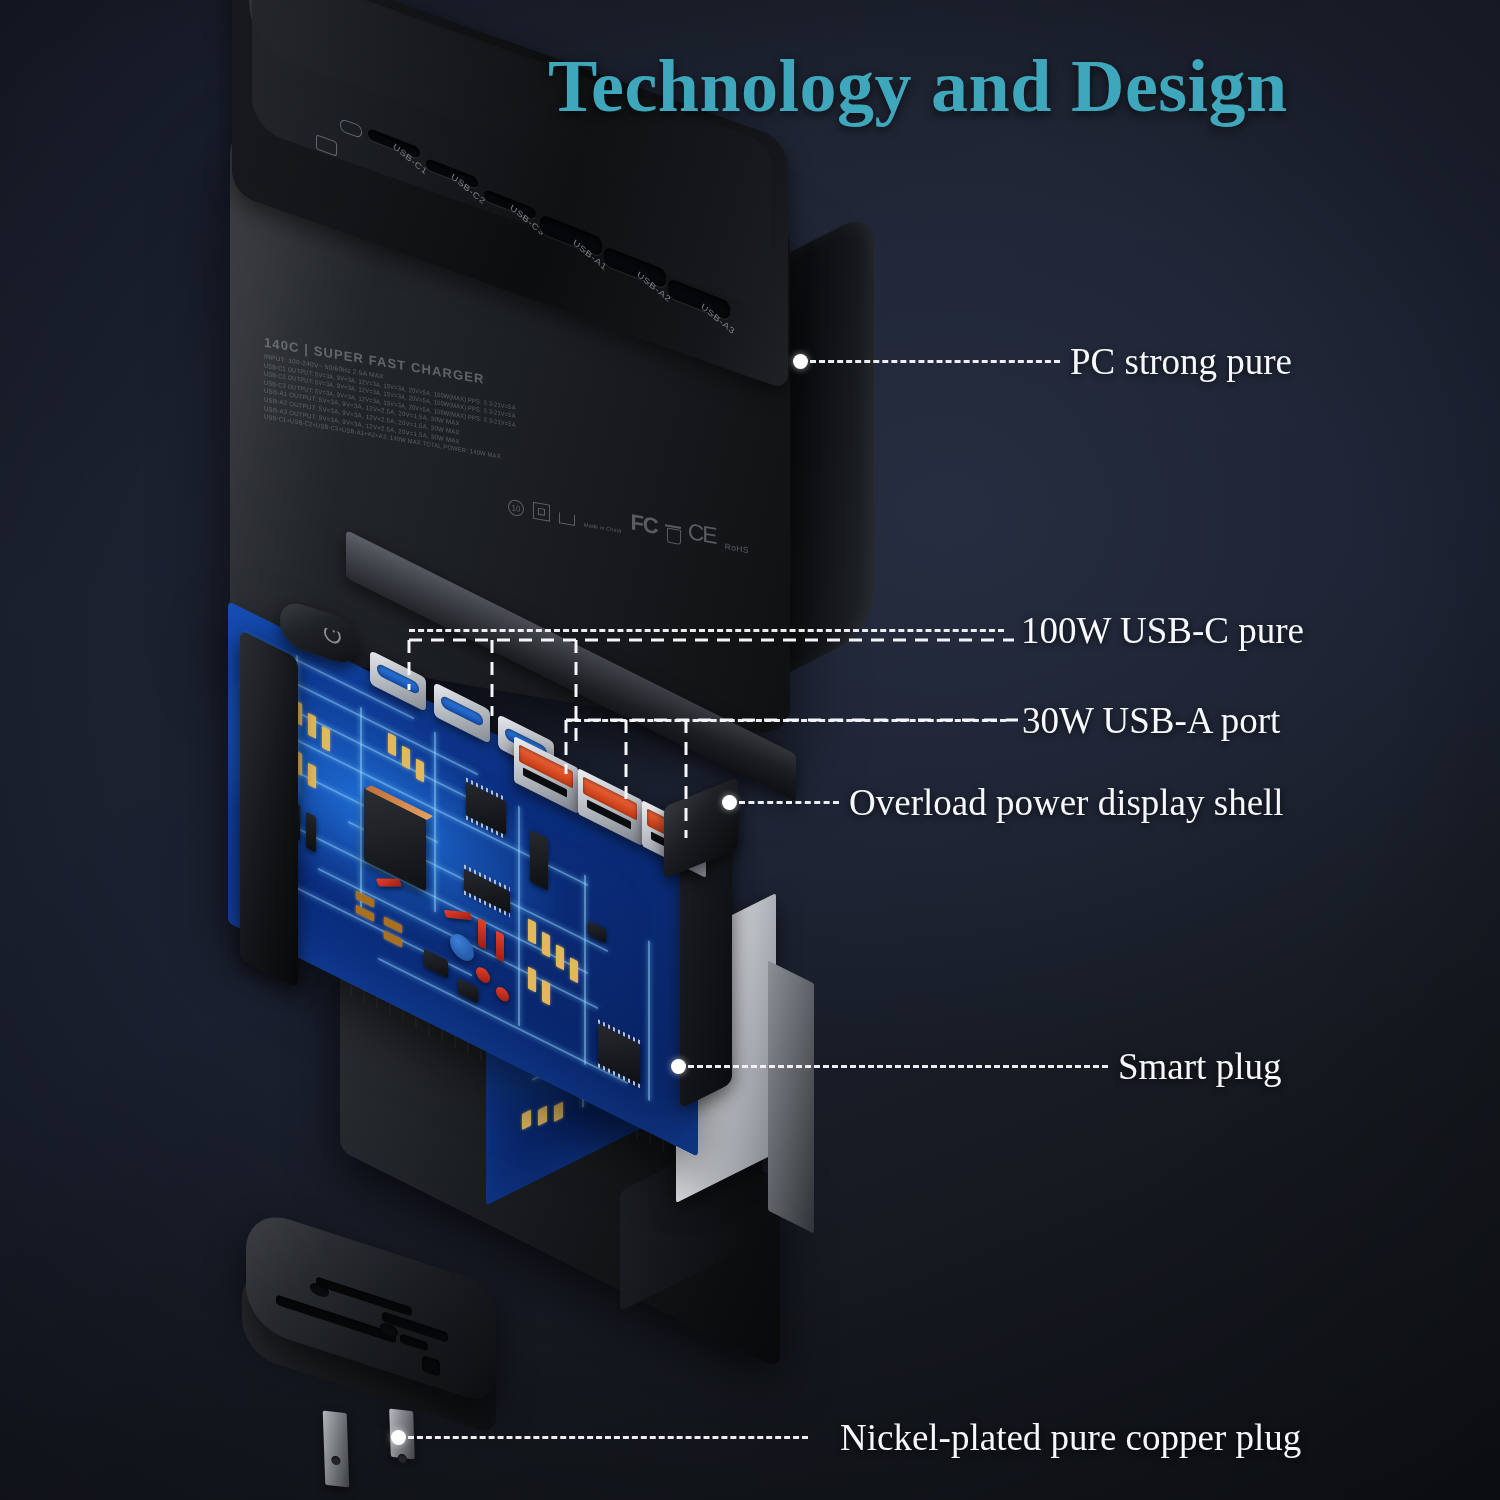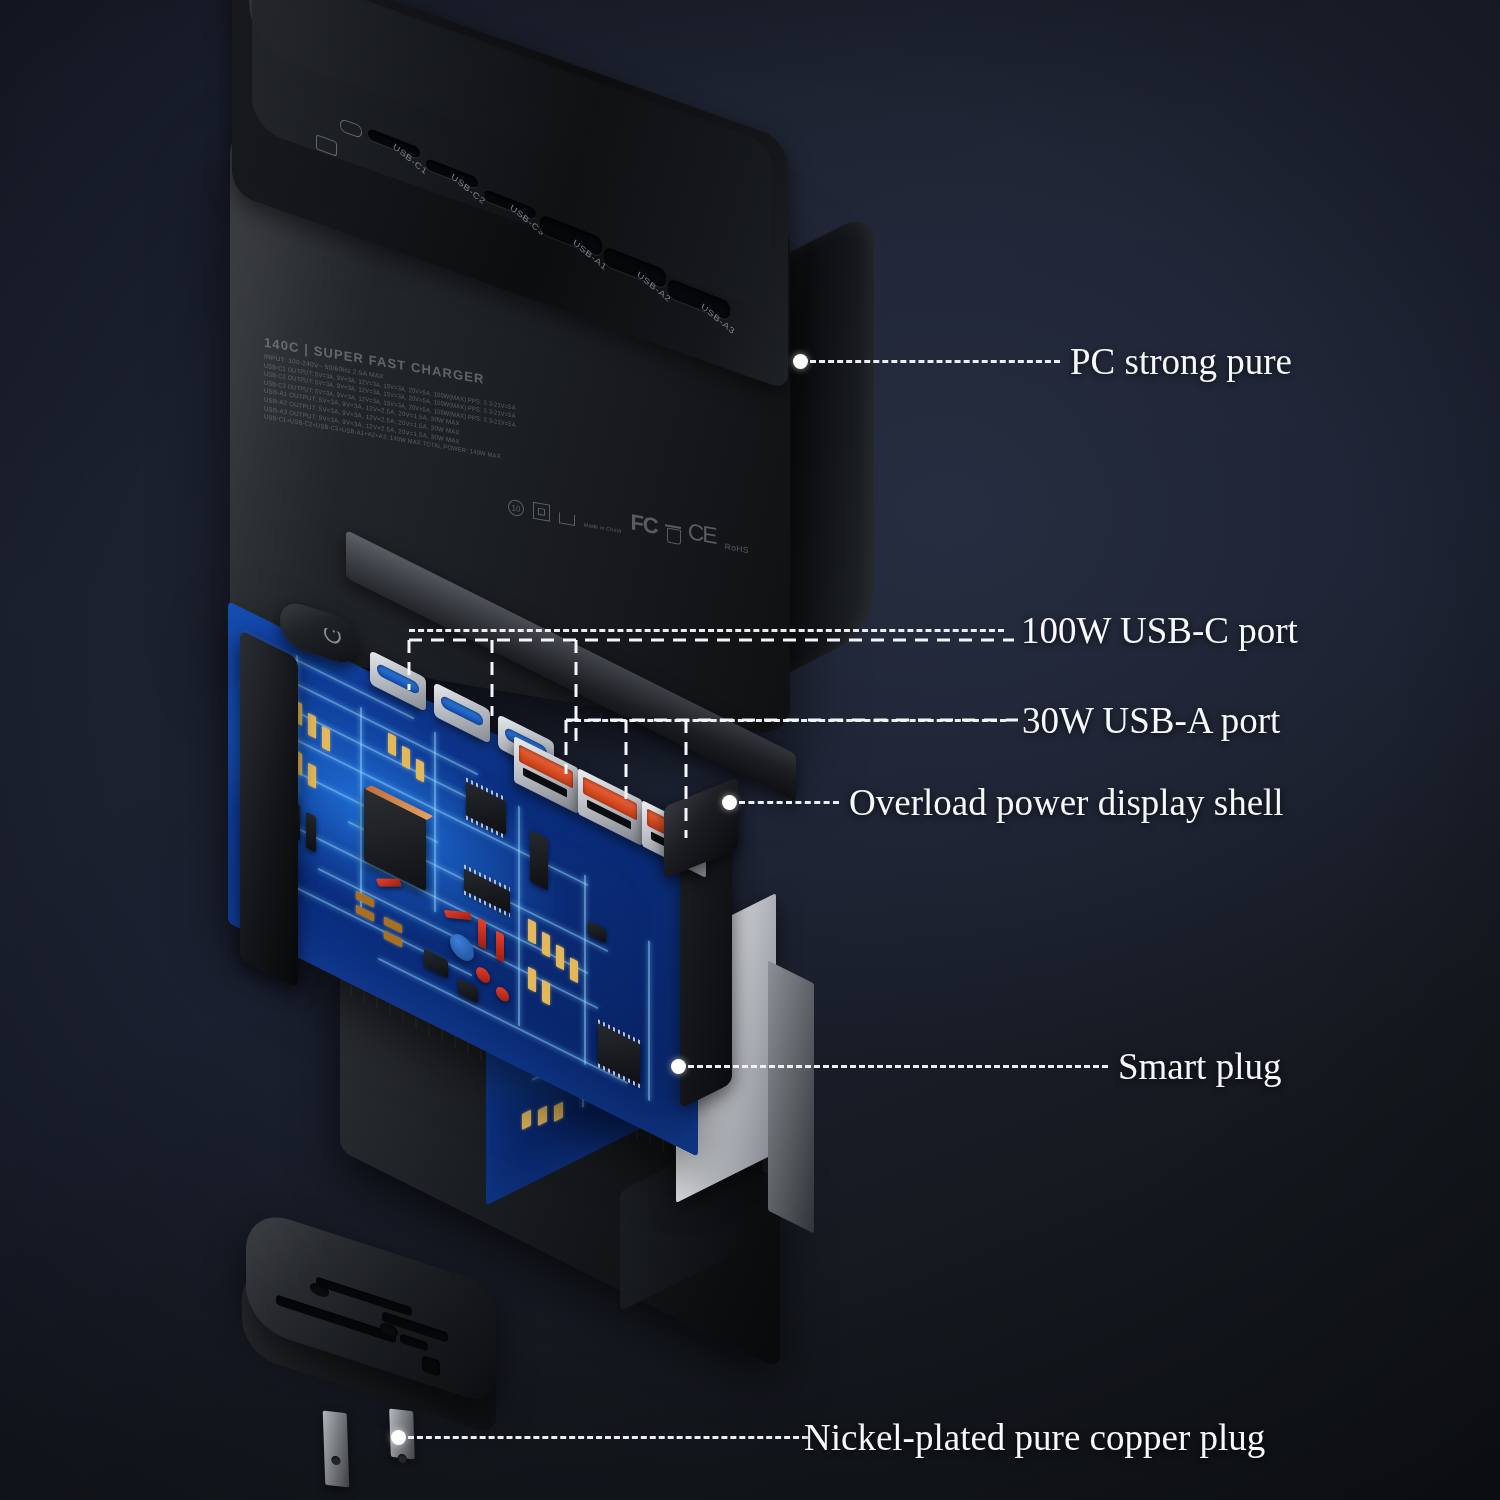--- a/index.html
+++ b/index.html
@@ -464,20 +464,21 @@
     <span class="plug-groove" style="left:168px;top:108px;width:28px;height:9px;"></span>
     <span class="plug-groove" style="left:190px;top:128px;width:18px;height:16px;"></span>
     <span class="plug-hole" style="left:78px;top:54px;width:19px;height:12px;"></span>
     <span class="plug-hole" style="left:148px;top:94px;width:18px;height:12px;"></span>
     <div class="prong" style="left:92px;top:182px;transform:skewY(8deg) rotate(-2deg);"></div>
     <div class="prong" style="left:158px;top:180px;transform:skewY(8deg) rotate(-2deg);height:48px;"></div>
   </div>
 
   <div class="vig"></div>
 
+  <div class="title">Technology and Design</div>
 
   <svg class="poly" style="left:404px;top:620px;width:660px;height:170px;" viewBox="0 0 660 170">
     <line x1="5" y1="20" x2="5" y2="70"></line>
     <line x1="88" y1="20" x2="88" y2="96"></line>
     <line x1="172" y1="20" x2="172" y2="128"></line>
     <line x1="5" y1="20" x2="610" y2="20"></line>
   </svg>
   <svg class="poly" style="left:558px;top:712px;width:470px;height:150px;" viewBox="0 0 470 150">
     <line x1="8" y1="8" x2="8" y2="62"></line>
     <line x1="68" y1="8" x2="68" y2="94"></line>
@@ -486,21 +487,21 @@
   </svg>
 
   <div class="callout" style="left:800px;top:361px;">
     <span class="cdot"></span>
     <span class="cline" style="left:10px;width:250px;"></span>
     <span class="clabel" style="left:270px;">PC strong pure</span>
   </div>
 
   <div class="callout" style="left:409px;top:630px;">
     <span class="cline" style="left:0px;width:595px;"></span>
-    <span class="clabel" style="left:612px;">100W USB-C port</span>
+    <span class="clabel" style="left:612px;">100W USB-C pure</span>
   </div>
 
   <div class="callout" style="left:566px;top:720px;">
     <span class="cline" style="left:0px;width:440px;"></span>
     <span class="clabel" style="left:456px;">30W USB-A port</span>
   </div>
 
   <div class="callout" style="left:729px;top:802px;">
     <span class="cdot"></span>
     <span class="cline" style="left:10px;width:100px;"></span>
@@ -509,16 +510,16 @@
 
   <div class="callout" style="left:678px;top:1066px;">
     <span class="cdot"></span>
     <span class="cline" style="left:10px;width:420px;"></span>
     <span class="clabel" style="left:440px;">Smart plug</span>
   </div>
 
   <div class="callout" style="left:398px;top:1437px;">
     <span class="cdot"></span>
     <span class="cline" style="left:10px;width:400px;"></span>
-    <span class="clabel" style="left:406px;">Nickel-plated pure copper plug</span>
+    <span class="clabel" style="left:442px;">Nickel-plated pure copper plug</span>
   </div>
 
 </div>
 
 </body></html>

